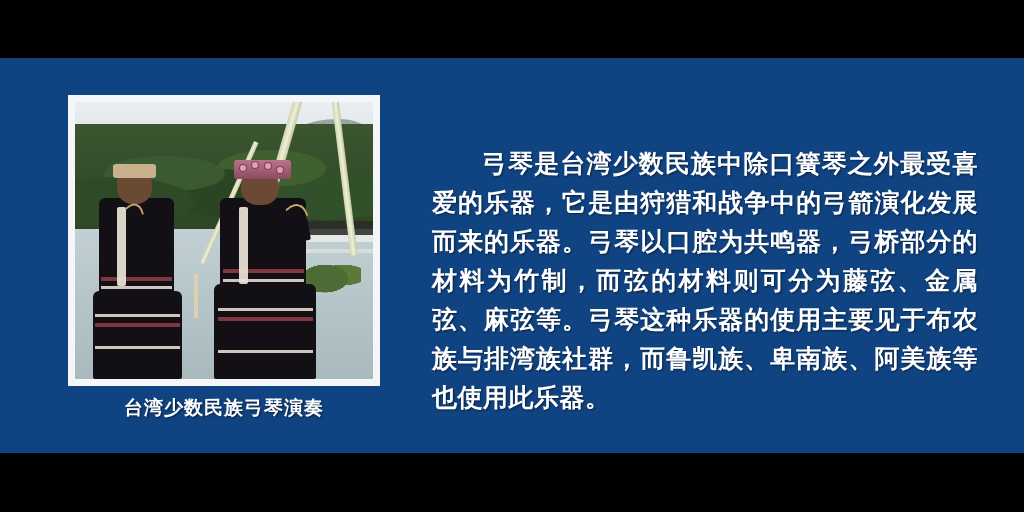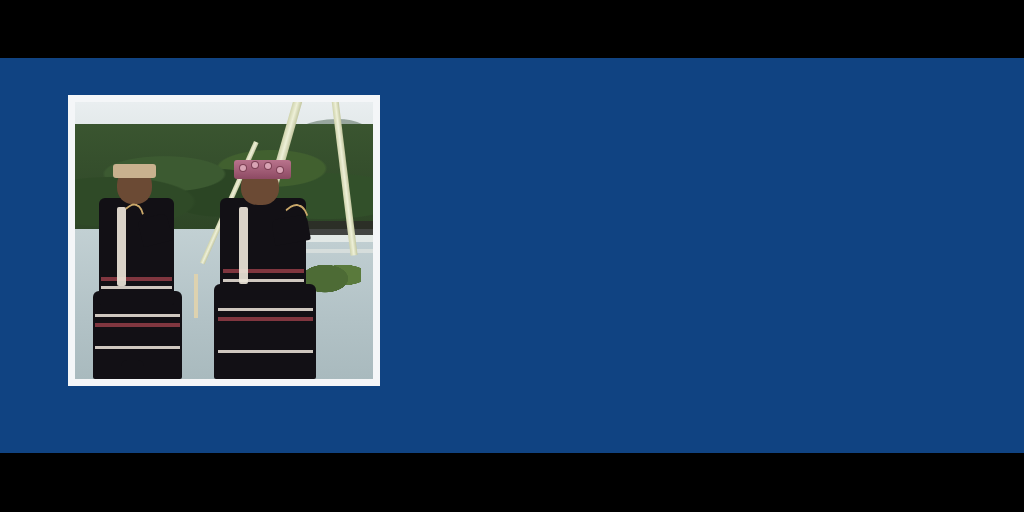--- a/index.html
+++ b/index.html
@@ -166,16 +166,18 @@
           <div class="dot" style="left:49%;top:9.5%;"></div>
           <div class="dot" style="left:60%;top:11%;"></div>
           <div class="bow b2"></div>
         </div>
 
         <div class="hang" style="left:40%;top:62%;height:16%;"></div>
 
       </div>
     </div>
 
+    <div class="caption">台湾少数民族弓琴演奏</div>
 
+    <div class="bodytext">弓琴是台湾少数民族中除口簧琴之外最受喜爱的乐器，它是由狩猎和战争中的弓箭演化发展而来的乐器。弓琴以口腔为共鸣器，弓桥部分的材料为竹制，而弦的材料则可分为藤弦、金属弦、麻弦等。弓琴这种乐器的使用主要见于布农族与排湾族社群，而鲁凯族、卑南族、阿美族等也使用此乐器。</div>
 
   </div>
 </div>
 
 </body></html>

